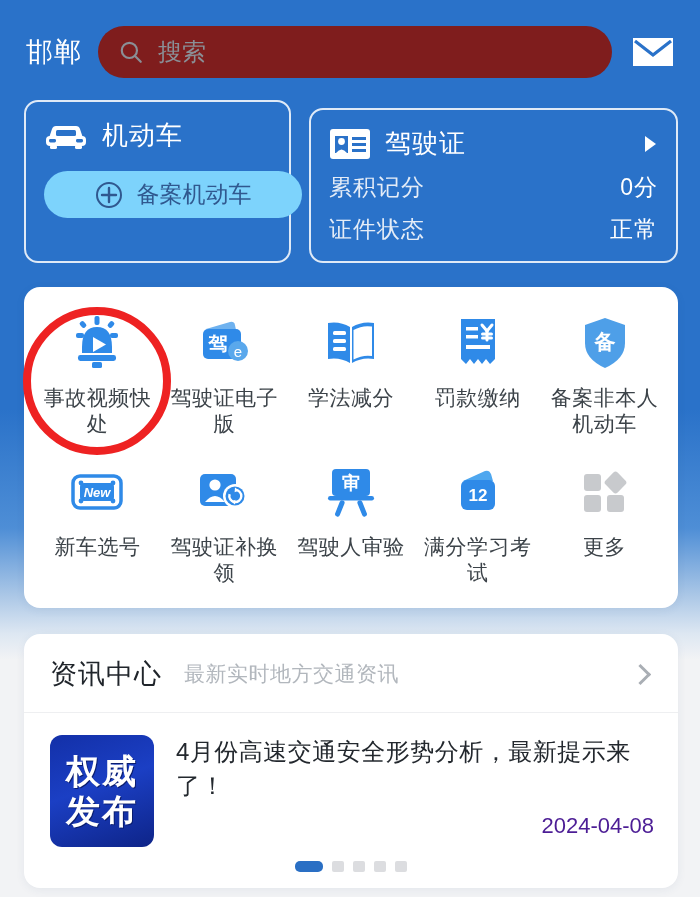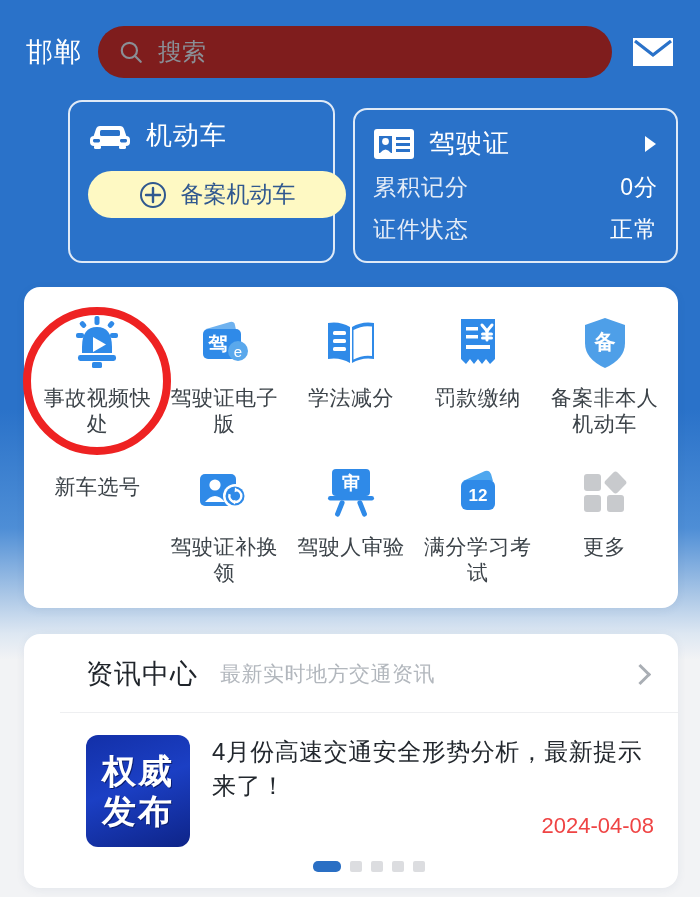--- a/index.html
+++ b/index.html
@@ -52,39 +52,39 @@
   .cards {
     display: flex; gap: 18px;
     padding: 22px 22px 0 24px;
   }
   .card {
     border: 2px solid rgba(255,255,255,.85);
     border-radius: 14px;
     padding: 16px 18px 16px 18px;
     color: #ffffff;
   }
-  .card-veh { width: 267px; margin-left: 44px; }
+  .card-veh { width: 267px; }
   .card-lic { flex: 1; margin-top: 8px; }
   .card-head {
     display: flex; align-items: center; gap: 14px;
     position: relative;
   }
   .card-title { font-size: 26px; letter-spacing: 1px; }
   .chev-right {
     position: absolute; right: 2px; top: 50%;
     transform: translateY(-50%);
     width: 0; height: 0;
     border-left: 11px solid #ffffff;
     border-top: 8px solid transparent;
     border-bottom: 8px solid transparent;
   }
   .record-btn {
     margin: 18px auto 0 auto;
     width: 258px; height: 47px;
-    background: #fef9c3; border-radius: 24px;
+    background: #7dd3fc; border-radius: 24px;
     display: flex; align-items: center; justify-content: center;
     gap: 14px;
   }
   .record-btn .plus-ico { flex: none; }
   .record-label { color: #30588f; font-size: 23px; }
   .kv-row {
     display: flex; justify-content: space-between;
     align-items: baseline;
     font-size: 23px; margin-top: 11px; letter-spacing: 1px;
   }
@@ -124,21 +124,20 @@
     z-index: 5;
   }
 
   
   .news-card {
     margin: 26px 22px 0 24px;
     background: #ffffff;
     border-radius: 16px;
     box-shadow: 0 2px 10px rgba(40,70,120,.07);
     overflow: hidden;
-    padding-left: 36px;
   }
   .news-head {
     display: flex; align-items: center;
     padding: 22px 24px 20px 26px;
     border-bottom: 1px solid #eeeff1;
     gap: 22px;
   }
   .news-title { font-size: 27px; color: #20252b; letter-spacing: 1px; }
   .news-sub { font-size: 21px; color: #b2b7bd; flex: 1; letter-spacing: .5px; }
   .chev-head {
@@ -163,21 +162,21 @@
     text-shadow: 1px 1px 0 #0a1d6e;
   }
   .thumb span + span { margin-top: 6px; }
   .news-right { flex: 1; min-width: 0; position: relative; padding-bottom: 8px; }
   .news-headline {
     font-size: 24px; color: #23282e;
     line-height: 1.42; letter-spacing: .5px;
   }
   .news-date {
     position: absolute; right: 0; bottom: 8px;
-    font-size: 22px; color: #ef4444;
+    font-size: 22px; color: #4c1d95;
   }
   .dots {
     display: flex; align-items: center; justify-content: center;
     gap: 9px; padding: 14px 0 16px 0;
   }
   .dot { width: 12px; height: 11px; background: #dcdde0; border-radius: 2px; }
   .dot.active { width: 28px; background: #2a6fc4; border-radius: 5px; }
 </style>
 </head>
 <body>
@@ -333,20 +332,31 @@
               <text x="25" y="33" font-family="'Liberation Sans',sans-serif" font-size="21" font-weight="bold" fill="#ffffff" text-anchor="middle">备</text>
             </svg>
           </div>
           <div class="tile-label">备案非本人机动车</div>
         </div>
       </div>
 
       <div class="grid-row">
 
         <div class="tile">
+          <div class="tile-ico">
+            <svg width="56" height="44" viewBox="0 0 56 44">
+              <rect x="4" y="6" width="48" height="32" rx="7" fill="none" stroke="#2f8ae8" stroke-width="3.5"></rect>
+              <rect x="11" y="13" width="34" height="18" rx="4" fill="#2f8ae8"></rect>
+              <text x="28" y="27" font-family="'Liberation Sans',sans-serif" font-size="13" font-style="italic" font-weight="bold" fill="#ffffff" text-anchor="middle">New</text>
+              <circle cx="12" cy="13" r="2.4" fill="#2f8ae8"></circle>
+              <circle cx="44" cy="13" r="2.4" fill="#2f8ae8"></circle>
+              <circle cx="12" cy="31" r="2.4" fill="#2f8ae8"></circle>
+              <circle cx="44" cy="31" r="2.4" fill="#2f8ae8"></circle>
+            </svg>
+          </div>
           <div class="tile-label">新车选号</div>
         </div>
 
         <div class="tile">
           <div class="tile-ico">
             <svg width="56" height="46" viewBox="0 0 56 46">
               <rect x="4" y="5" width="36" height="32" rx="5" fill="#2f8ae8"></rect>
               <circle cx="19" cy="16" r="5.6" fill="#ffffff"></circle>
               <path d="M9 33 Q19 21 29 33 Z" fill="#ffffff"></path>
               <circle cx="39" cy="27" r="12" fill="#ffffff"></circle>

